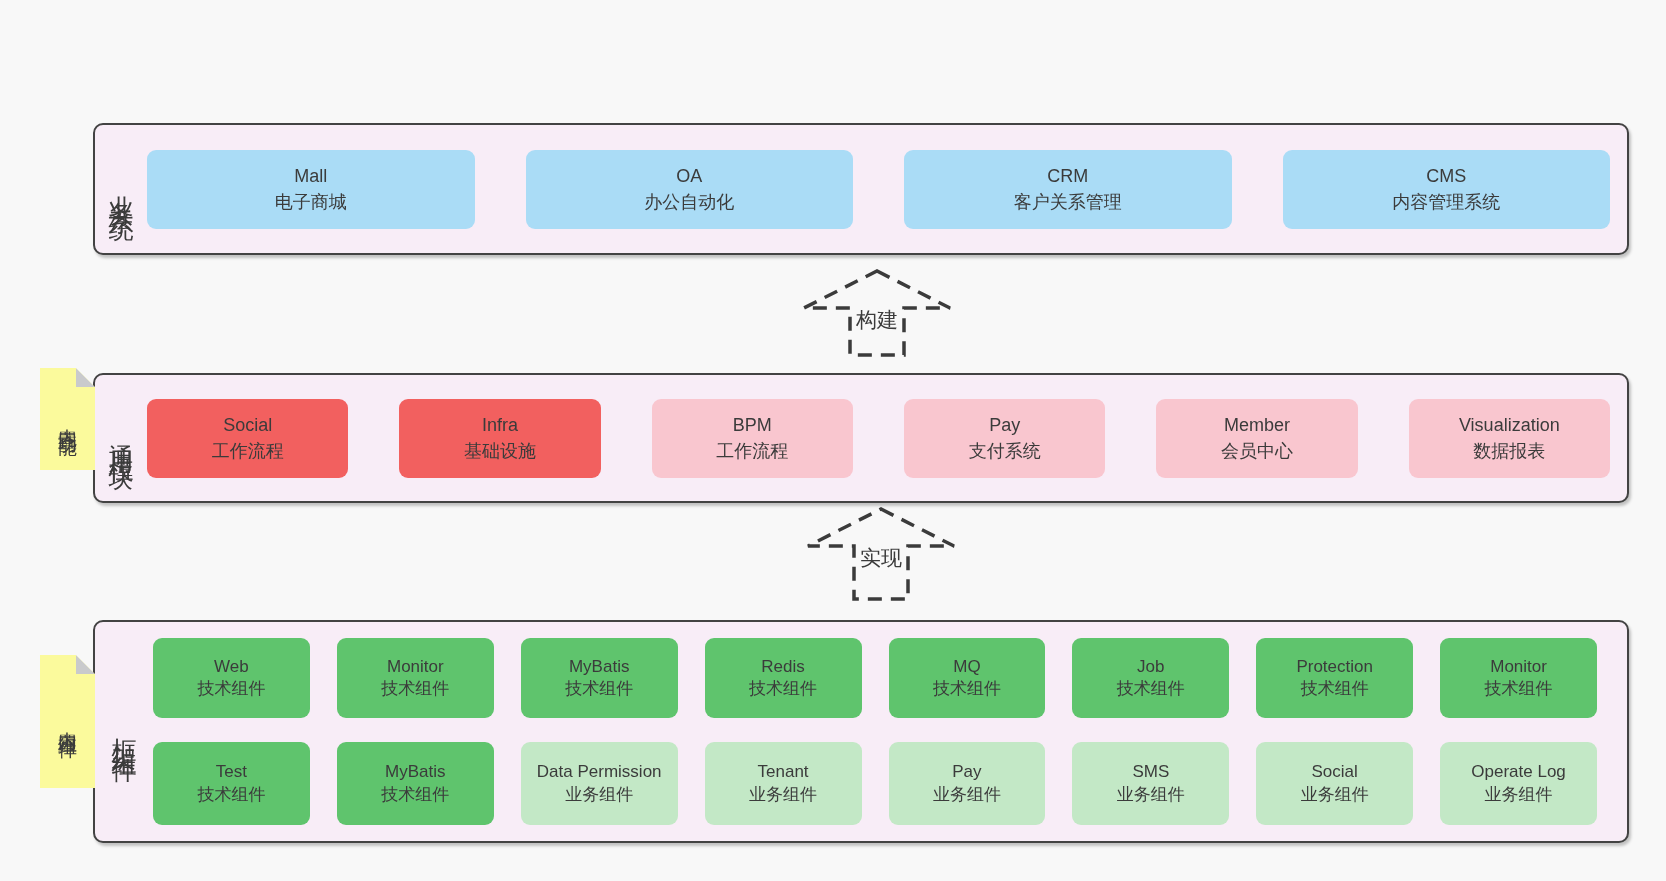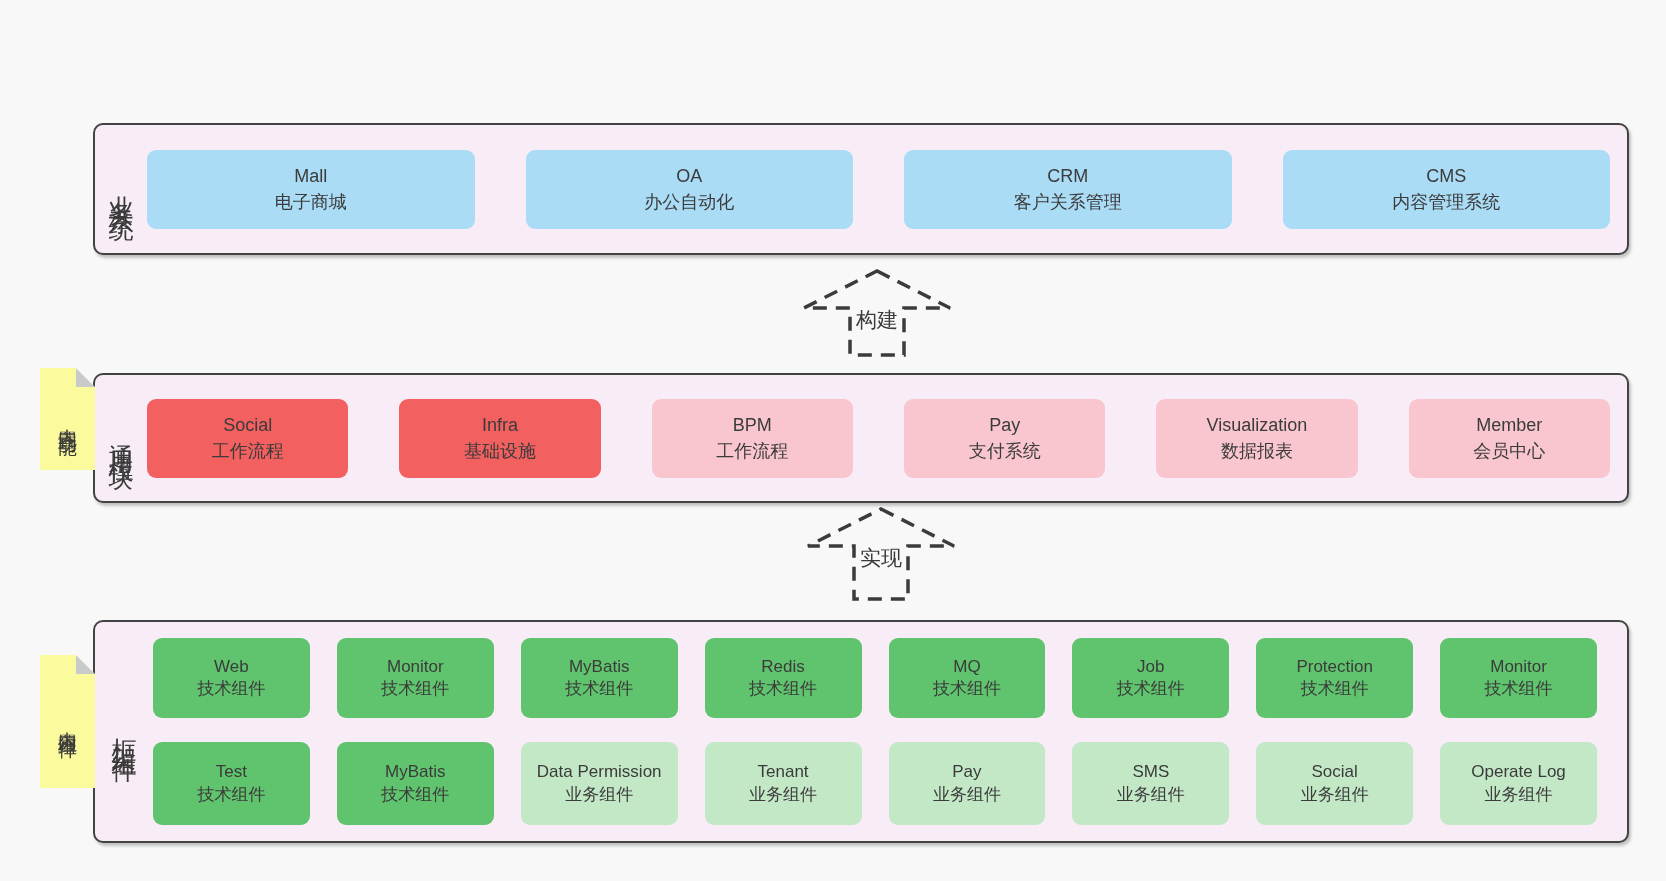--- a/index.html
+++ b/index.html
@@ -145,27 +145,27 @@
           <div>BPM</div>
           <div>工作流程</div>
         </div>
 
         <div class="bx pink">
           <div>Pay</div>
           <div>支付系统</div>
         </div>
 
         <div class="bx pink">
+          <div>Member</div>
+          <div>会员中心</div>
+        </div>
+
+        <div class="bx pink">
           <div>Visualization</div>
           <div>数据报表</div>
-        </div>
-
-        <div class="bx pink">
-          <div>Member</div>
-          <div>会员中心</div>
         </div>
       </div>
   </section>
 
   <div class="arrow" id="arrow-2">
     <svg viewBox="0 0 150 96">
       <polygon points="75,3 148,40 102,40 102,93 48,93 48,40 2,40"></polygon>
     </svg>
     <span class="arrow-label">实现</span>
   </div>

